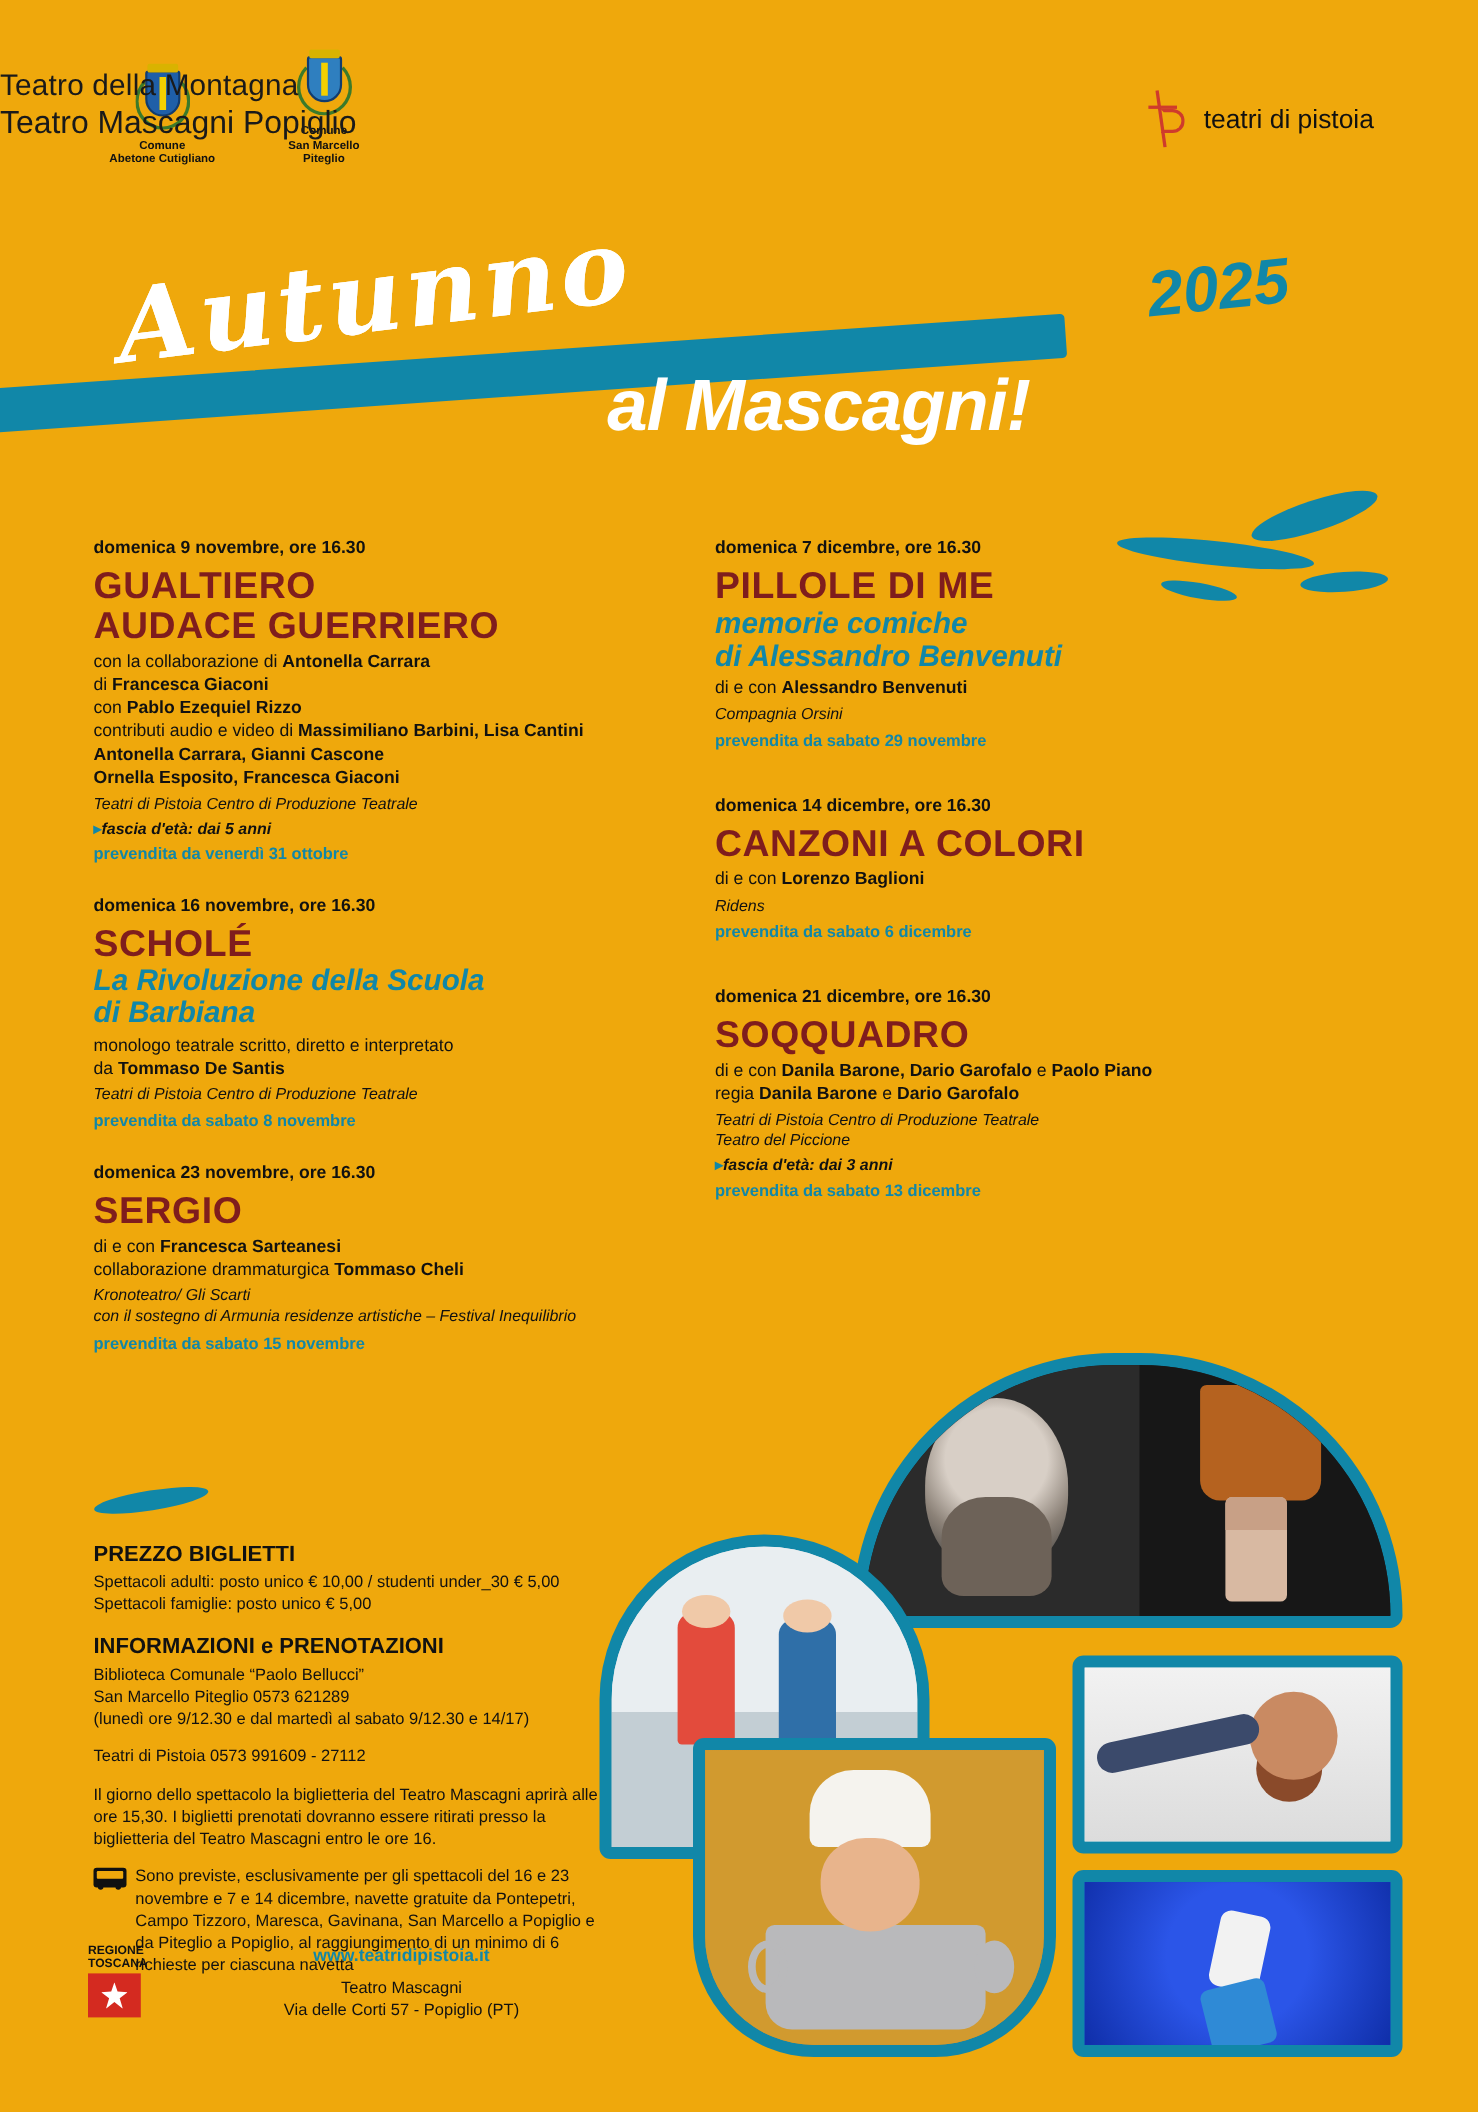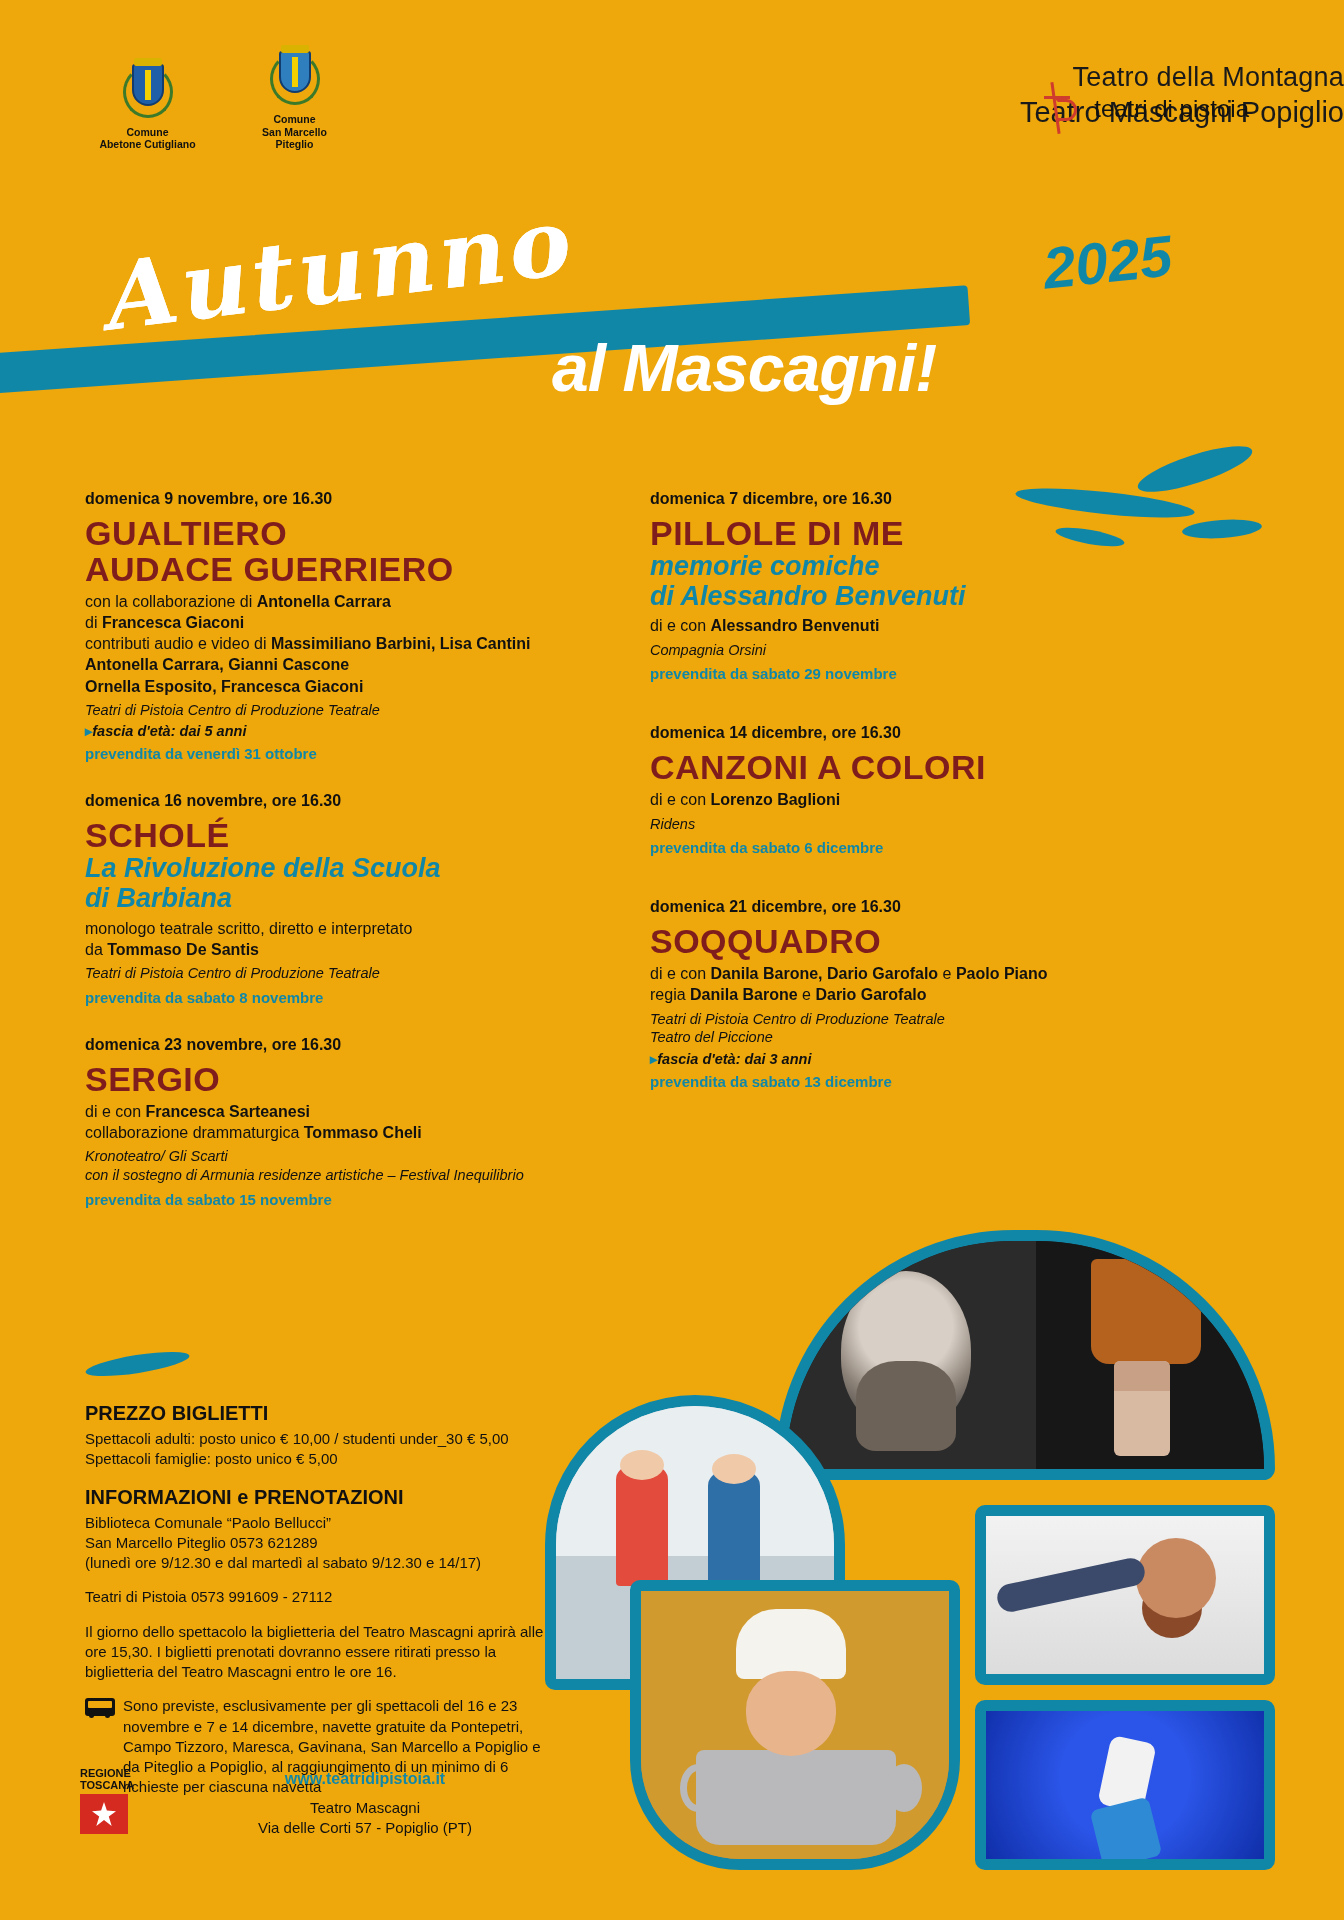--- a/index.html
+++ b/index.html
@@ -37,21 +37,21 @@
     position: absolute; left: 13px; top: 0px; width: 28px; height: 8px;
     background: #d9b300; border-radius: 2px;
   }
   .shield-wreath {
     position: absolute; left: 2px; top: 8px; width: 50px; height: 52px;
     border: 3px solid #3c7a2a; border-top-color: transparent;
     border-radius: 50%;
   }
   .crest-label { font-size: 10.5px; font-weight: bold; line-height: 1.2; color: #111; }
 
-  .title-block { position: absolute; left: 0; right: 0; top: 62px; text-align: right; }
+  .title-block { position: absolute; left: 0; right: 0; top: 62px; text-align: left; }
   .title-line1 { font-size: 27px; color: #1a1a1a; letter-spacing: .2px; }
   .title-line2 { font-size: 29px; color: #1a1a1a; margin-top: 3px; }
   .title-line2 .it { }
 
   .tdp { position: absolute; right: 95px; top: 82px; display: flex; align-items: center; gap: 12px; }
   .tdp-mark {
     width: 44px; height: 54px; position: relative;
   }
   .tdp-mark .stem {
     position: absolute; left: 16px; top: 0; width: 3px; height: 52px;
@@ -314,20 +314,21 @@
 
       <div class="event">
         <div class="ev-date">domenica 9 novembre, ore 16.30</div>
         <div class="ev-title">
           <div>GUALTIERO</div>
           <div>AUDACE GUERRIERO</div>
         </div>
         <div class="ev-credits">
           <div><span>con la collaborazione di </span><b>Antonella Carrara</b></div>
           <div><span>di </span><b>Francesca Giaconi</b></div>
+          <div><span>con </span><b>Pablo Ezequiel Rizzo</b></div>
           <div><span>contributi audio e video di </span><b>Massimiliano Barbini, Lisa Cantini</b></div>
           <div><b>Antonella Carrara, Gianni Cascone</b></div>
           <div><b>Ornella Esposito, Francesca Giaconi</b></div>
         </div>
         <div class="ev-company">Teatri di Pistoia Centro di Produzione Teatrale</div>
         <div class="ev-age"><span class="arrow">▸</span><span>fascia d'età: dai 5 anni</span></div>
         <div class="ev-sale">prevendita da venerdì 31 ottobre</div>
       </div>
 
       <div class="event">

